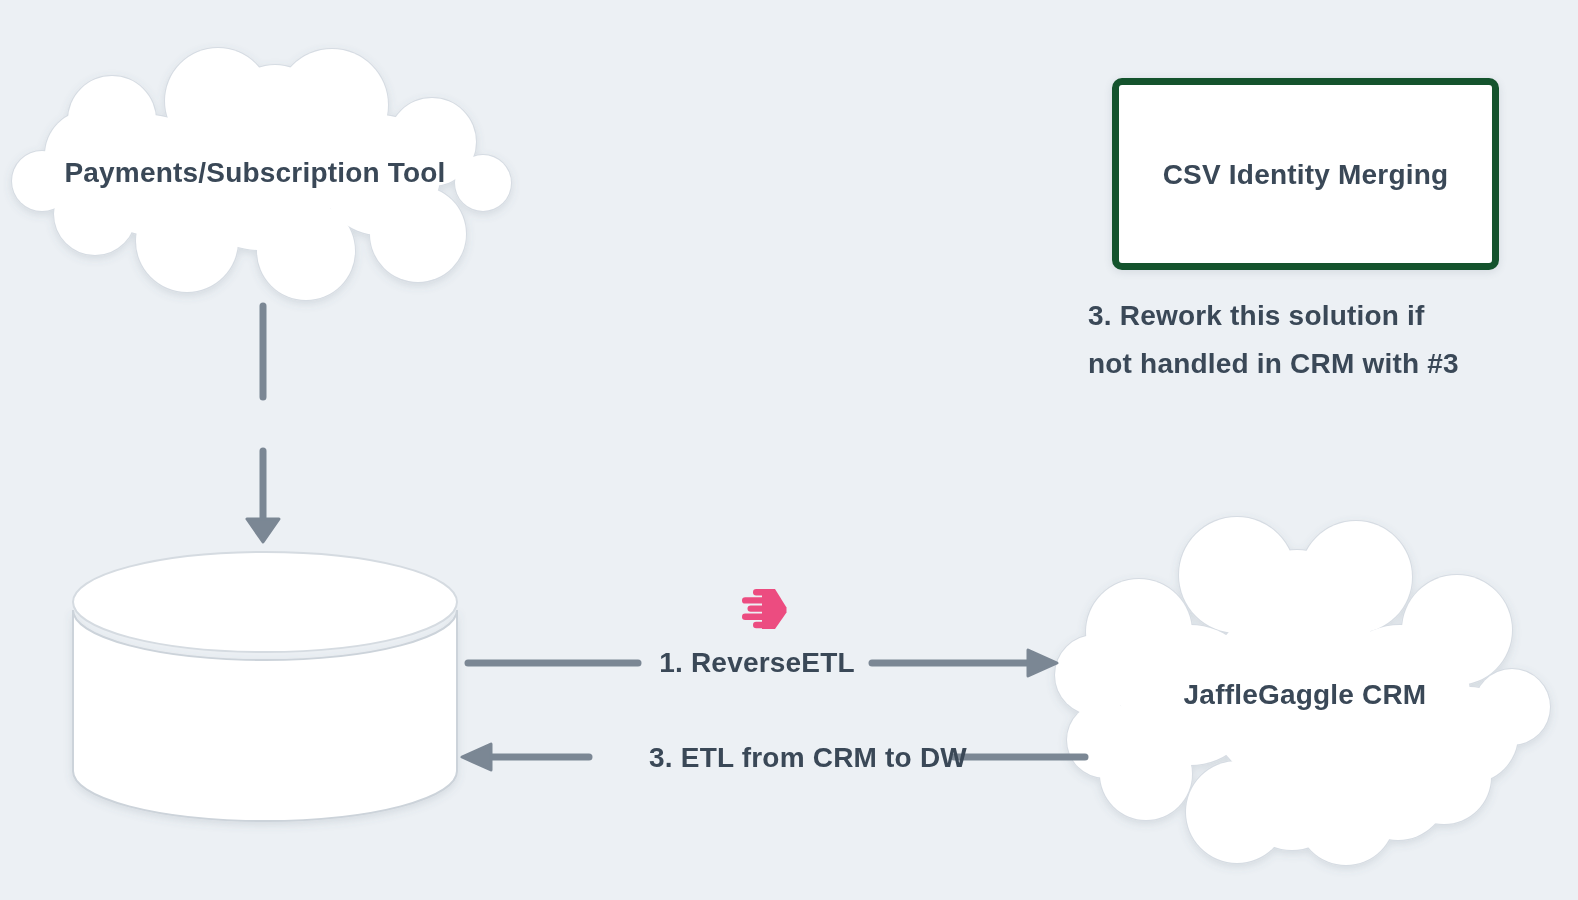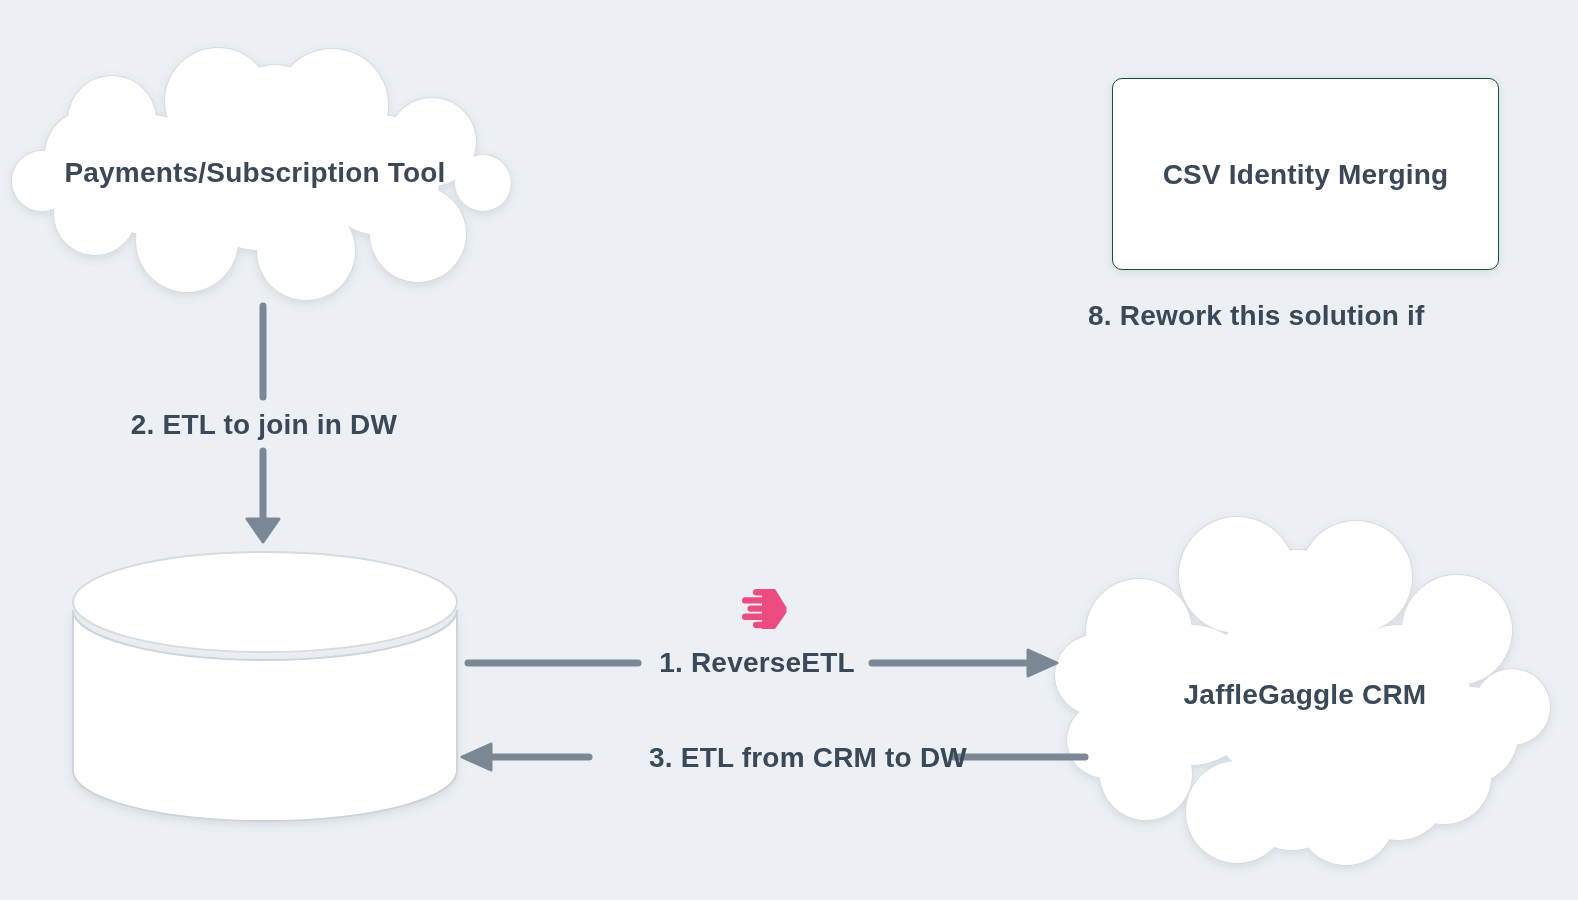--- a/index.html
+++ b/index.html
@@ -36,21 +36,21 @@
     font-weight:600;
     color:var(--text);
     line-height:48px;
     white-space:nowrap;
     letter-spacing:.2px;
   }
   .box-node{
     position:absolute;
     left:1112px;top:78px;width:387px;height:192px;
     background:var(--node-fill);
-    border:1px solid #14532d;
+    border:7px solid #14532d;
     border-radius:10px;
     box-shadow:0 2px 8px rgba(70,85,105,.14);
     display:flex;align-items:center;justify-content:center;
   }
   .box-node .lbl{position:static;transform:none;}
 </style>
 </head>
 <body>
 
 <div id="canvas">
@@ -144,23 +144,23 @@
 
   <div class="box-node">
     <div class="lbl">CSV Identity Merging</div>
   </div>
 
   <div class="lbl" style="left:255px;top:172px;">Payments/Subscription Tool</div>
 
 
   <div class="lbl" style="left:1305px;top:694px;">JaffleGaggle CRM</div>
 
-  <div class="lbl" style="left:264px;top:424px;">2. ETL to join in DW</div>
 
   <div class="lbl" style="left:757px;top:662px;">1. ReverseETL</div>
 
   <div class="lbl" style="left:808px;top:757px;">3. ETL from CRM to DW</div>
 
   <div class="note" style="left:1088px;top:292px;">
-    <div>8. Rework this solution if</div>
+    <div>3. Rework this solution if</div>
+    <div>not handled in CRM with #3</div>
   </div>
 
 </div>
 
 </body></html>

